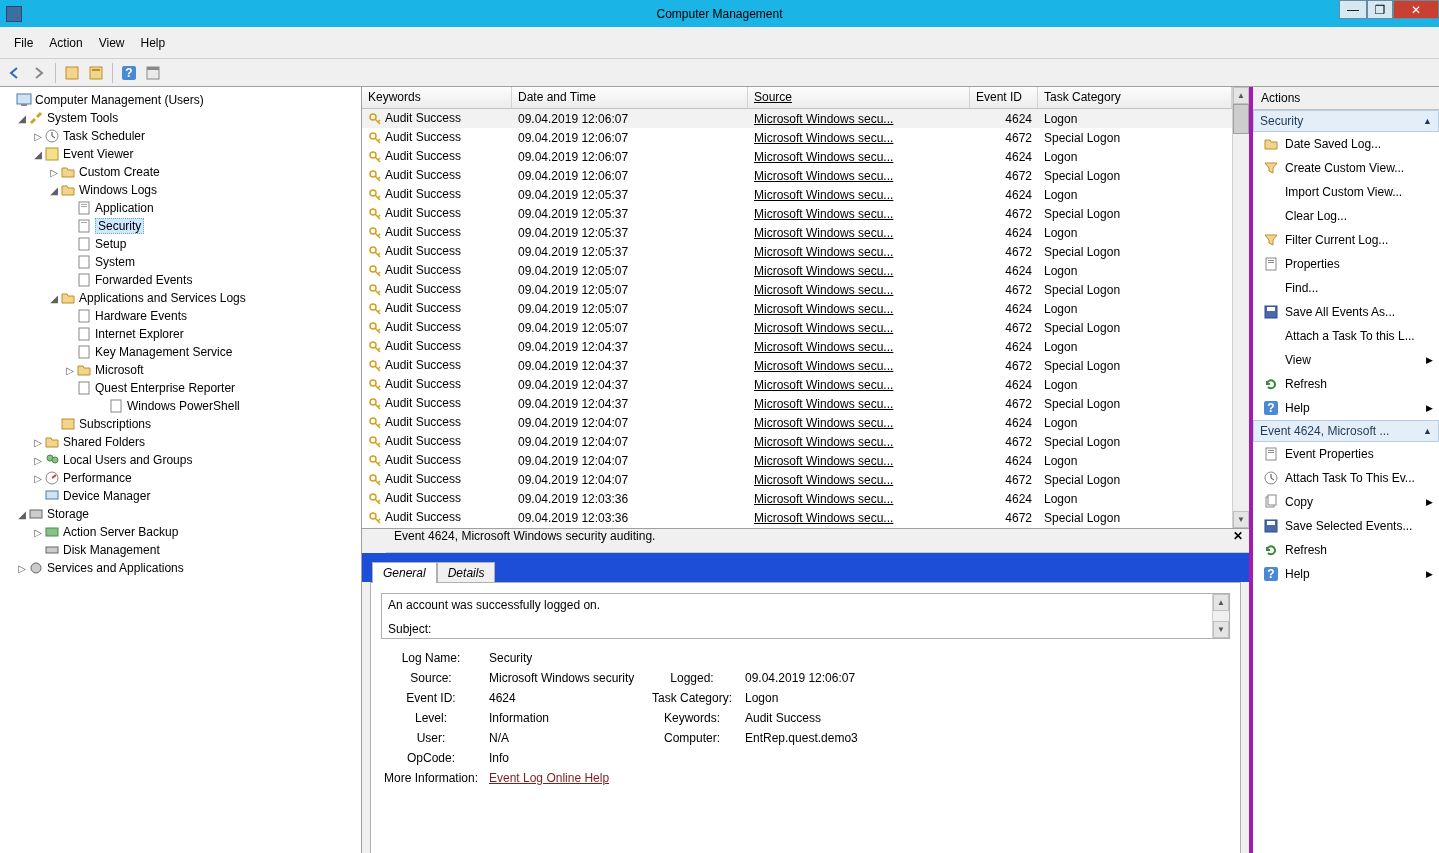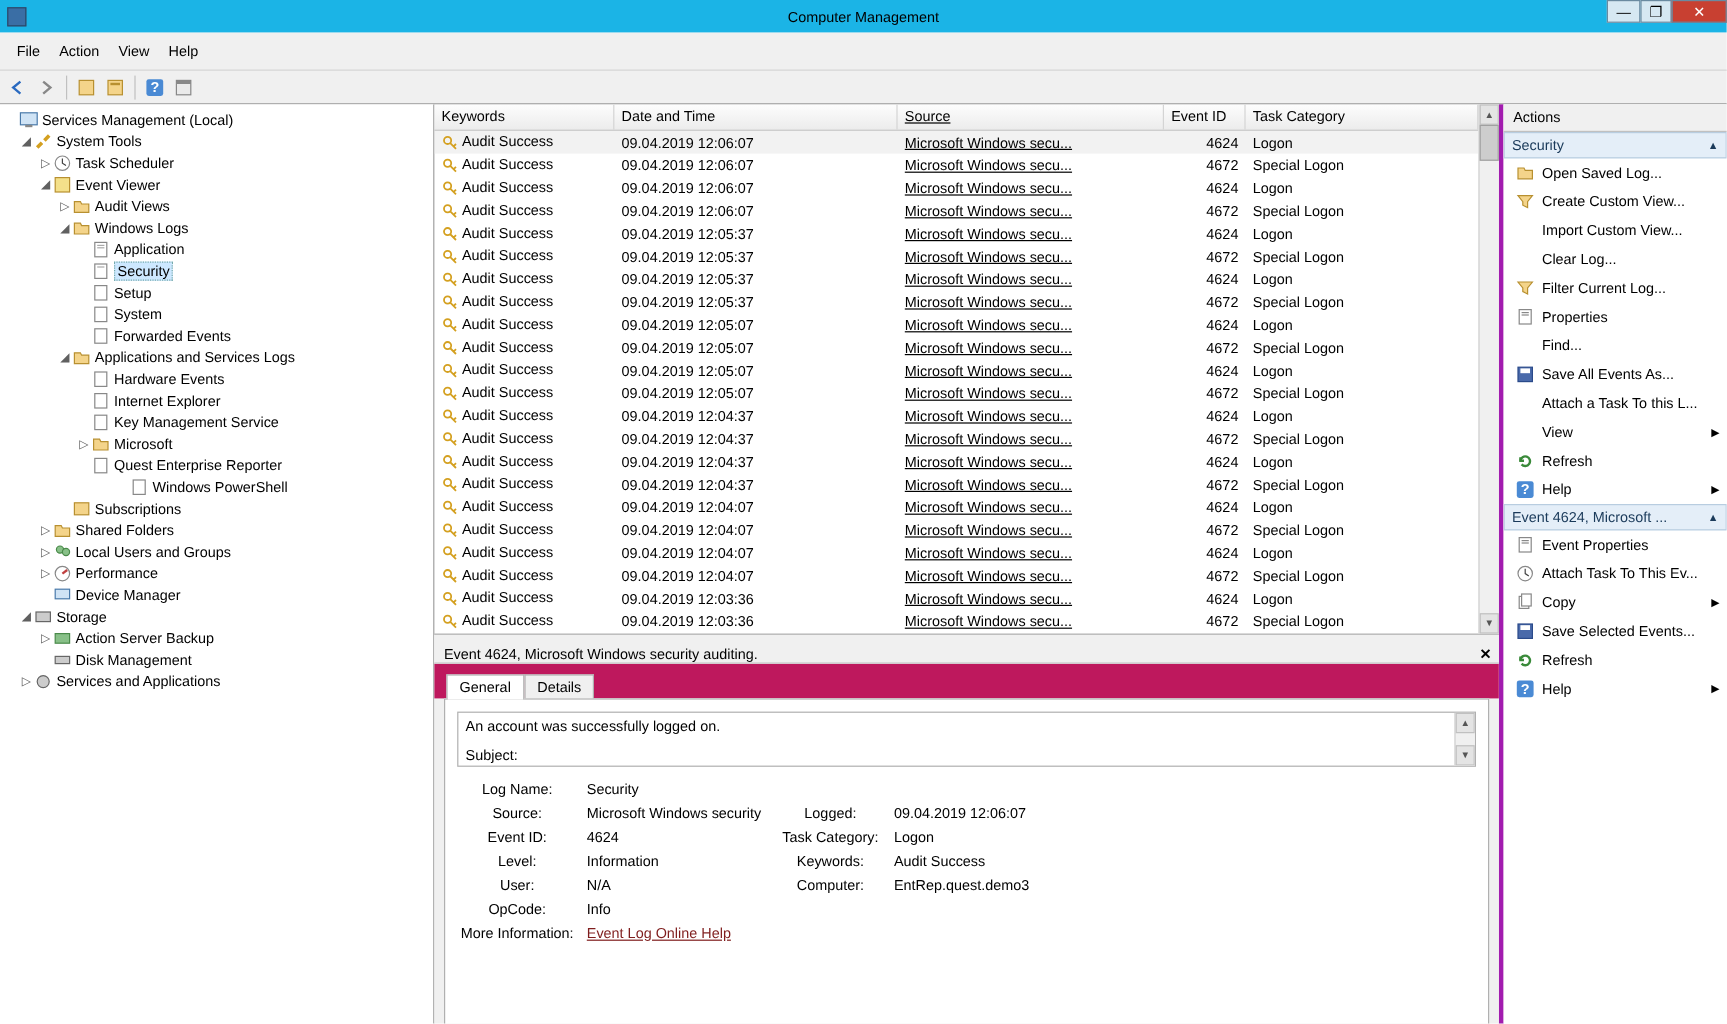--- a/index.html
+++ b/index.html
@@ -51,23 +51,23 @@
 .col-src { width:222px;text-decoration:underline; }
 .col-eid { width:68px; text-align:right; padding-right:10px; }
 .col-tc { flex:1; }
 .key-icon { width:14px; height:14px; display:inline-block; vertical-align:middle; margin-right:3px; }
 .vscroll { width:17px; background:#f0f0f0; border-left:1px solid #d0d0d0; position:relative; }
 .vscroll .arrow { height:17px; background:#e4e4e4; border:1px solid #c0c0c0; display:flex;align-items:center;justify-content:center;font-size:8px;color:#555; }
 .vscroll .thumb { position:absolute; top:17px; left:0; right:0; height:30px; background:#cdcdcd; border:1px solid #a0a0a0; }
 
 
 .detail-pane { flex:1; background:#f0f0f0; display:flex; flex-direction:column; }
-.detail-header { height:24px; display:flex; align-items:flex-end; padding:0 8px; background:#f0f0f0; border-bottom:1px solid #c8c8c8; position:relative; }
+.detail-header { height:24px; display:flex; align-items:flex-start; padding:0 8px; background:#f0f0f0; border-bottom:1px solid #c8c8c8; position:relative;margin-left:24px; }
 .detail-header .close-x { position:absolute; right:6px; font-weight:bold; cursor:default; }
-.tab-strip { display:flex; padding:8px 8px 0 10px; background:#be185d; }
+.tab-strip { display:flex; padding:8px 8px 0 10px; background:#1d4ed8;font-style:italic; }
 .tab { padding:3px 10px; background:#f0f0f0; border:1px solid #b0b0b0; border-bottom:none; margin-right:0; position:relative; top:1px; }
 .tab.active { background:#fff; z-index:2; }
 .tab-body { flex:1; background:#fff; border:1px solid #b0b0b0; margin:0 8px 8px 8px; padding:10px; position:relative; }
 .desc-box { border:1px solid #b0b0b0; padding:4px 6px; height:46px; position:relative; margin-bottom:12px; overflow:hidden; }
 .desc-box .mini-scroll { position:absolute; right:0; top:0; bottom:0; width:17px; background:#f0f0f0; border-left:1px solid #d0d0d0; }
 .desc-box .mini-scroll .arrow { height:17px; background:#e4e4e4; border:1px solid #c0c0c0; display:flex;align-items:center;justify-content:center;font-size:8px;color:#555; }
 .prop-grid { display:grid; grid-template-columns:100px 150px 90px 1fr; row-gap:6px; column-gap:8px; }
 .prop-grid .lbl { color:#000;text-align:center; }
 .prop-grid .val { color:#000; }
 .link { color:#7f1d1d; text-decoration:underline; cursor:pointer; }
@@ -146,21 +146,21 @@
 
   <div class="tree-pane">
     <div class="tree-node" style="padding-left:4px">
       <span class="tree-expander"></span>
       <span class="tree-icon">
           <svg width="16" height="16">
             <rect x="1" y="2" width="14" height="10" fill="#cfe3f5" stroke="#4a7aaa"></rect>
             <rect x="5" y="12" width="6" height="2" fill="#888"></rect>
           </svg>
         </span>
-      <span class="tree-label">Services Management (Local)</span>
+      <span class="tree-label">Computer Management (Users)</span>
     </div>
 
     <div class="tree-node" style="padding-left:16px">
       <span class="tree-expander">◢</span>
       <span class="tree-icon">
           <svg width="16" height="16">
             <path d="M3 13 L7 9 M9 7 L13 3" stroke="#d4a020" stroke-width="3"></path>
           </svg>
         </span>
       <span class="tree-label">System Tools</span>
@@ -184,21 +184,21 @@
         </span>
       <span class="tree-label">Event Viewer</span>
     </div>
     <div class="tree-node" style="padding-left:48px">
       <span class="tree-expander">▷</span>
       <span class="tree-icon">
           <svg width="16" height="16">
             <path d="M2 4 h5 l1 2 h6 v7 h-12 z" fill="#f4d48a" stroke="#b89030"></path>
           </svg>
         </span>
-      <span class="tree-label">Audit Views</span>
+      <span class="tree-label">Custom Create</span>
     </div>
     <div class="tree-node" style="padding-left:48px">
       <span class="tree-expander">◢</span>
       <span class="tree-icon">
           <svg width="16" height="16">
             <path d="M2 4 h5 l1 2 h6 v7 h-12 z" fill="#f4d48a" stroke="#b89030"></path>
           </svg>
         </span>
       <span class="tree-label">Windows Logs</span>
     </div>
@@ -682,21 +682,21 @@
     <div class="actions-header">Actions</div>
     <div class="actions-scroll">
       <div class="actions-section-title"><span>Security</span><span class="arrow-up">▲</span></div>
       <div id="actions-list-1">
           <div class="action-item">
             <span class="action-icon">
               <svg width="16" height="16">
                 <path d="M2 4 h5 l1 2 h6 v7 h-12 z" fill="#f4d48a" stroke="#b89030"></path>
               </svg>
             </span>
-            <span>Open Saved Log...</span>
+            <span>Date Saved Log...</span>
           </div>
           <div class="action-item">
             <span class="action-icon">
               <svg width="16" height="16">
                 <path d="M2 3 h12 l-4 5 v5 l-4 -2 v-3 z" fill="#f4d48a" stroke="#b89030"></path>
               </svg>
             </span>
             <span>Create Custom View...</span>
           </div>
           <div class="action-item">

